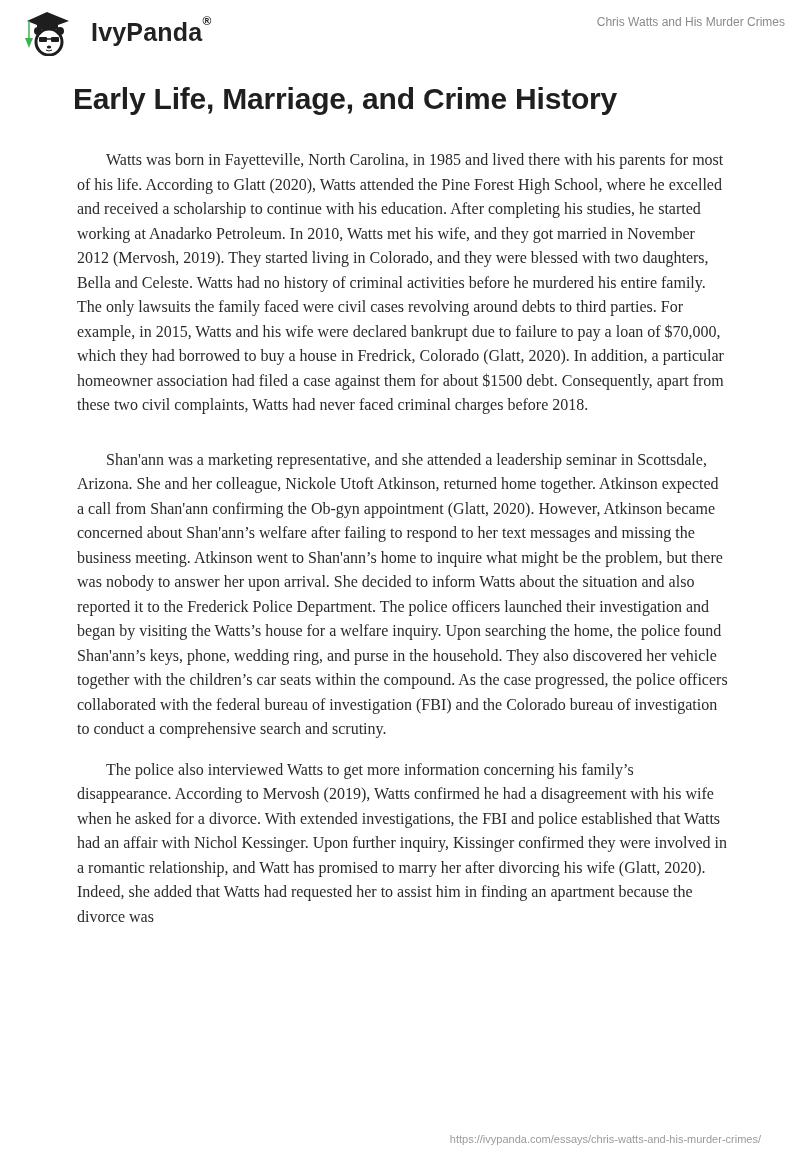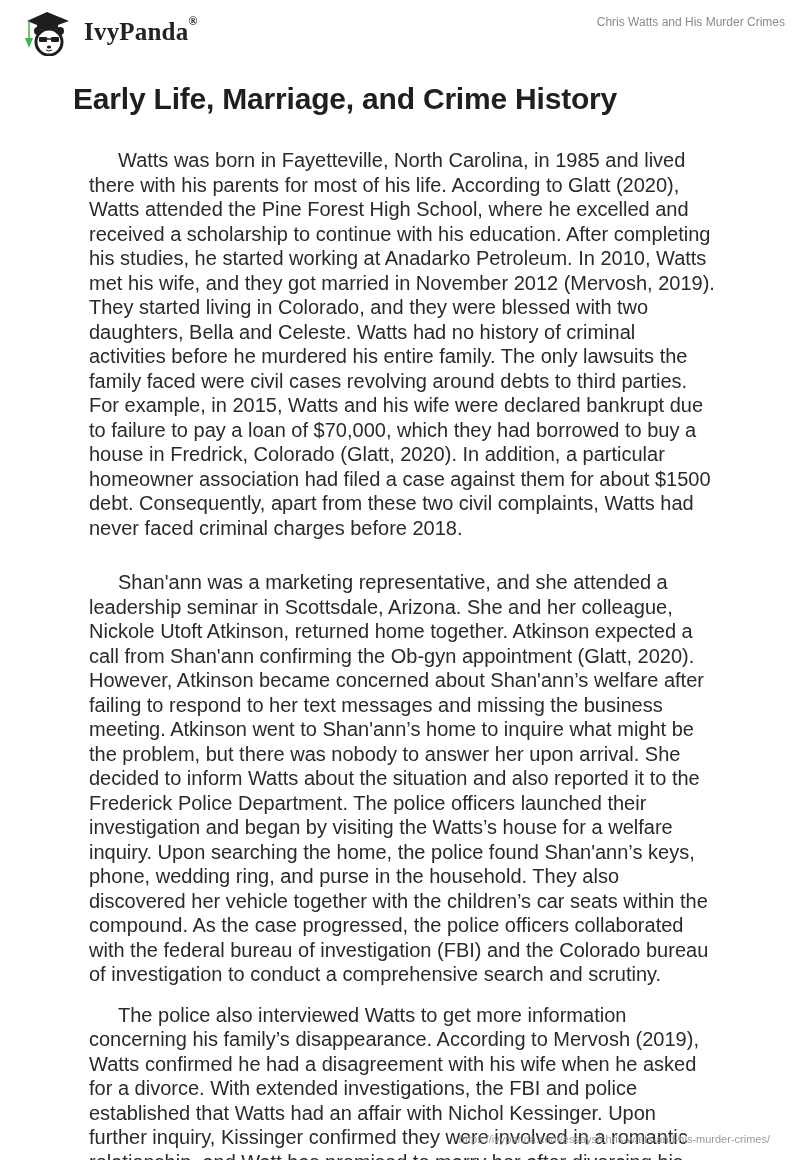--- a/index.html
+++ b/index.html
@@ -1,31 +1,31 @@
 <!DOCTYPE html>
 <html><head>
 <meta charset="utf-8">
 <style>
   html, body { margin: 0; padding: 0; background: #ffffff; }
   body { width: 800px; height: 1160px; position: relative; overflow: hidden; font-family: "Liberation Sans", sans-serif; color: #222; }
   .header { position: absolute; top: 0; left: 0; width: 800px; height: 60px; }
   .logo { position: absolute; left: 19px; top: 8px; display: flex; align-items: center; }
   .logo-icon { width: 56px; height: 48px; }
-  .logo-text { font-family: Liberation Serif, serif; font-weight: bold; font-size: 25px; color: #222; margin-left: 9px; letter-spacing: 0.2px; }
+  .logo-text { font-family: Liberation Sans, sans-serif; font-weight: bold; font-size: 25px; color: #222; margin-left: 16px; letter-spacing: 0.2px; }
   .logo-reg { font-size: 12px; vertical-align: top; position: relative; top: -4px; }
   .doc-title { position: absolute; right: 15px; top: 15px; font-size: 12px; color: #8a8a8a; }
   .content { position: absolute; left: 73px; top: 70px; width: 660px; }
   h2 { font-size: 30px; font-weight: bold; margin: 0; color: #1f1f1f; letter-spacing: -0.2px; line-height: 42px; }
-  p { font-size: 20px; line-height: 24.5px; margin: 16px; color: #2a2a2a; text-indent: 29px; }
+  p { font-size: 16px; line-height: 24.5px; margin: 4px; color: #2a2a2a; text-indent: 29px; font-family: Liberation Serif, serif; }
   .h1 { margin-top: 8px; }
   .p1 { margin-top: 28px; }
   .h2 { margin-top: 22px; }
   .p2 { margin-top: 30px; }
   .p3 { margin-top: 16px; }
-  .footer-url { position: absolute; right: 30px; top: 1133px; font-size: 11px; color: #9a9a9a; }
+  .footer-url { position: absolute; right: 39px; top: 1133px; font-size: 11px; color: #9a9a9a; }
 </style>
 </head>
 <body>
 
 <div class="header">
   <div class="logo">
     <svg class="logo-icon" viewBox="0 0 56 48">
 
       <polygon points="8,13 28,4 50,13 28,21" fill="#1e1e1e"></polygon>
       <rect x="18" y="14" width="21" height="7" fill="#1e1e1e"></rect>

